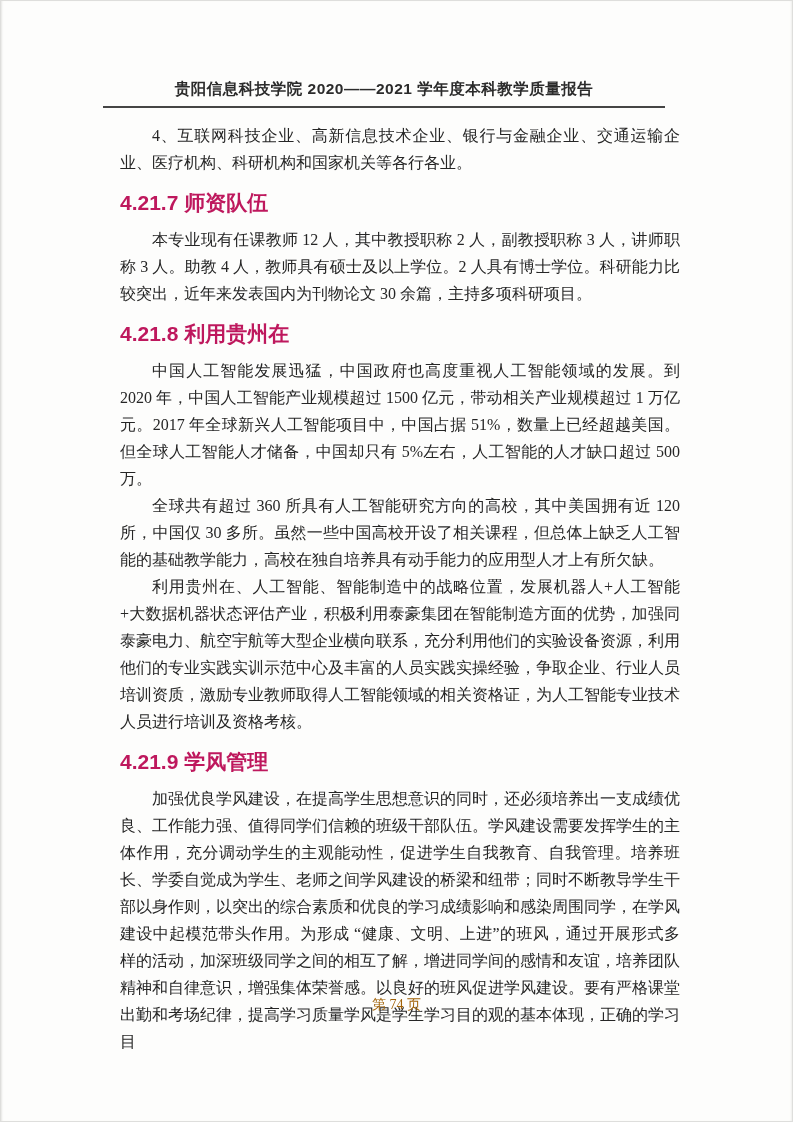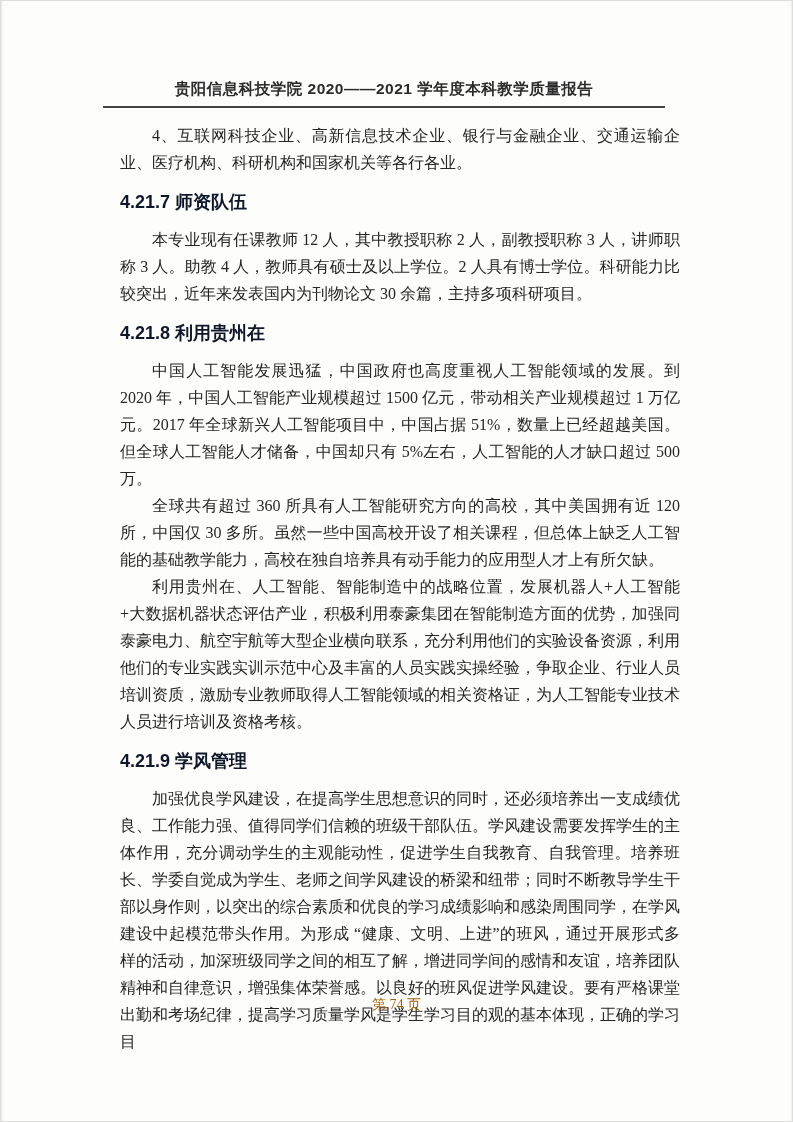--- a/index.html
+++ b/index.html
@@ -47,23 +47,23 @@
     font-size: 16px;
     line-height: 27px;
     text-align: justify;
   }
   .doc-body p.paragraph {
     margin: 0;
     text-indent: 2em;
   }
   .doc-body h2.heading {
     font-family: "Liberation Sans", "DejaVu Sans", sans-serif;
-    font-size: 18px;
+    font-size: 21px;
     font-weight: bold;
-    color: #0f172a;
+    color: #be185d;
     line-height: 27px;
     margin: 13px 0 10px 0;
     text-align: left;
   }
   .footer {
     position: absolute;
     top: 996px;
     left: 0;
     width: 793px;
     text-align: center;

